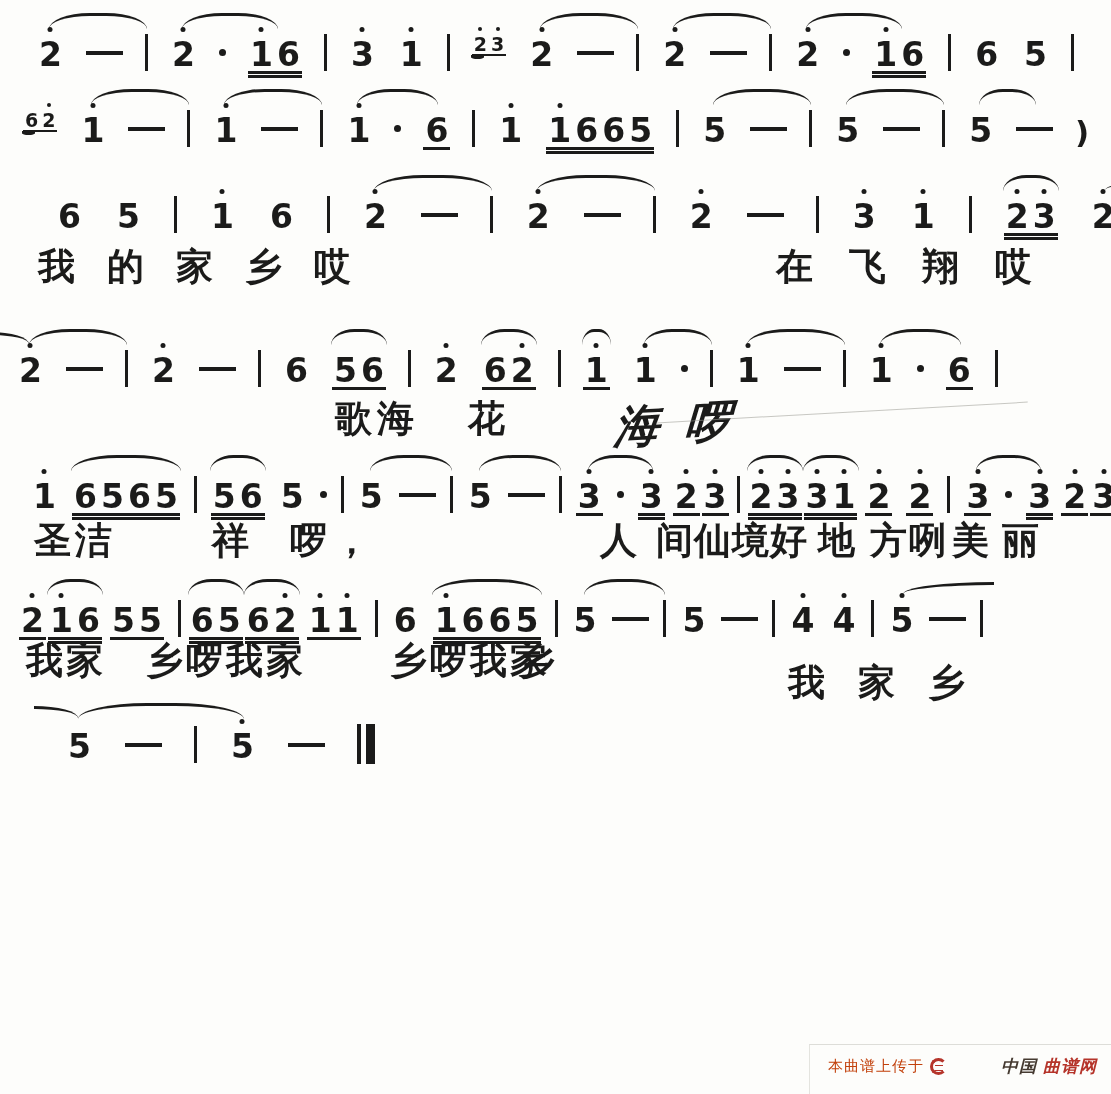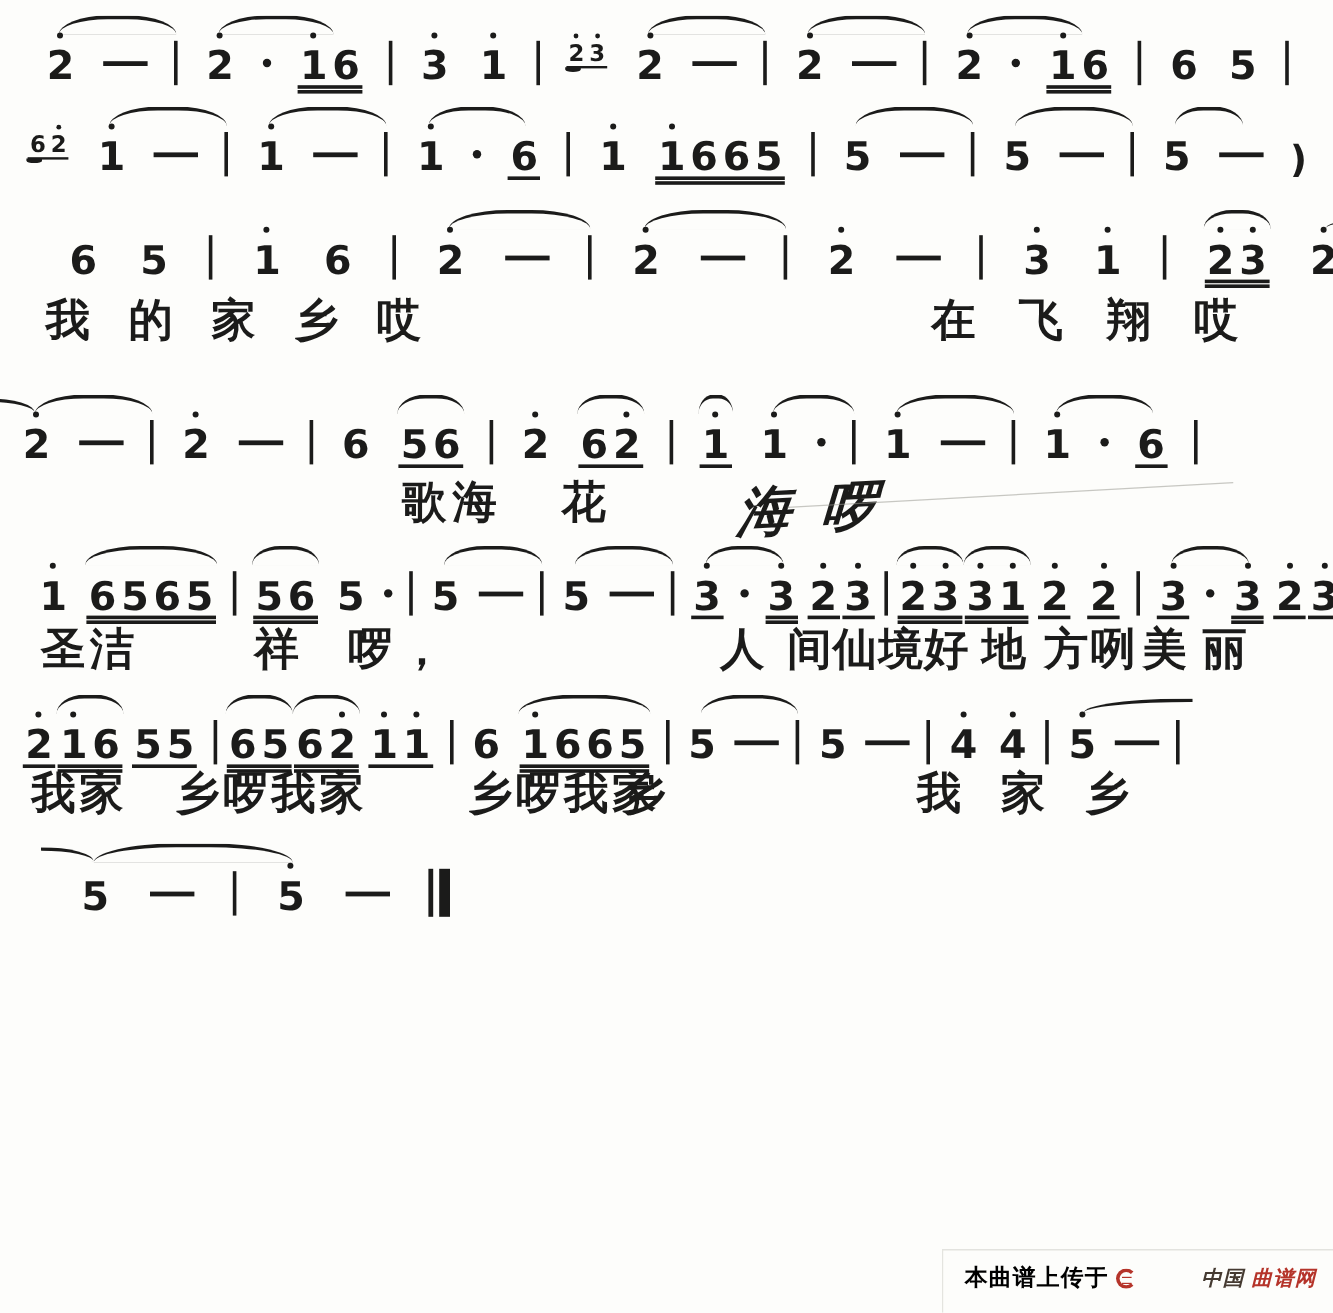--- a/index.html
+++ b/index.html
@@ -57,21 +57,21 @@
   .lyr { position: absolute; top: 0; font-size: 37px; font-weight: bold; line-height: 1.15; }
   .lyr.hand { font-size: 45px; font-weight: 600; font-style: italic;
               transform: rotate(-3deg) skewX(-6deg); }
 
   
   .scratch { position: absolute; width: 372px; height: 1px; background: #9a9a94;
              opacity: .55; transform: rotate(-3.2deg); }
   .footer { position: absolute; right: 0; bottom: 0; padding: 10px 14px 16px 18px;
             border-top: 1px solid #ddddd8; border-left: 1px solid #e4e4df;
             display: flex; align-items: center; gap: 6px; background: #fdfdfb; }
-  .f-pre { font-size: 19px; color: #000000; font-weight: bold; letter-spacing: 1px; }
+  .f-pre { font-size: 15px; color: #c2410c; font-weight: normal; letter-spacing: 1px; }
   .logo { width: 17px; height: 17px; border-radius: 50%;
           border: 3px solid var(--brand-red, #b5342a); border-right-color: transparent;
           position: relative; display: inline-block; }
   .logo::after { content: ""; position: absolute; left: 2px; top: 4px; width: 8px; height: 4px;
                  border-top: 1px solid var(--brand-red, #b5342a);
                  border-bottom: 1px solid var(--brand-red, #b5342a); }
   .f-dark { font-size: 17px; font-weight: bold; font-style: italic; color: var(--brand-dark, #453a31); letter-spacing: 1px; margin-left: 48px; }
   .f-red  { font-size: 17px; font-weight: bold; font-style: italic; color: var(--brand-red, #b5342a); letter-spacing: 1px; }
 </style>
 </head>
@@ -86,37 +86,37 @@
       <span class="lyr" style="left: 776px; letter-spacing: 36px;">在飞翔哎</span>
     </div>
     <div class="mline normal" style="top: 326px; left: 6px;"><span class="tok g"><span class="nc"><span class="da"></span>2</span></span><span class="tok dash"></span><span class="tok bar"></span><span class="tok g"><span class="nc"><span class="da"></span>2</span></span><span class="tok dash"></span><span class="tok bar"></span><span class="tok g"><span class="nc">6</span></span><span class="tok g u1"><span class="nc">5</span><span class="nc">6</span></span><span class="tok bar"></span><span class="tok g"><span class="nc"><span class="da"></span>2</span></span><span class="tok g u1"><span class="nc">6</span><span class="nc"><span class="da"></span>2</span></span><span class="tok bar"></span><span class="tok g u1"><span class="nc"><span class="da"></span>1</span></span><span class="tok g"><span class="nc"><span class="da"></span>1</span></span><span class="tok adot"></span><span class="tok bar"></span><span class="tok g"><span class="nc"><span class="da"></span>1</span></span><span class="tok dash"></span><span class="tok bar"></span><span class="tok g"><span class="nc"><span class="da"></span>1</span></span><span class="tok adot"></span><span class="tok g u1"><span class="nc">6</span></span><span class="tok bar"></span><div class="slur tin" style="left: -16px; width: 39.15px;"></div><div class="slur" style="left: 23.15px; width: 97.5px;"></div><div class="slur" style="left: 325px; width: 56px;"></div><div class="slur" style="left: 475px; width: 56px;"></div><div class="slur" style="left: 576px; width: 29px;"></div><div class="slur" style="left: 638.15px; width: 67.5px;"></div><div class="slur" style="left: 741.15px; width: 97.5px;"></div><div class="slur" style="left: 874.15px; width: 80.7px;"></div></div>
     <div class="lyr-line" style="top: 398px;">
       <span class="lyr" style="left: 335px; letter-spacing: 5px;">歌海</span>
       <span class="lyr" style="left: 468px;">花</span>
       <span class="lyr hand" style="left: 614px; letter-spacing: 26px;">海啰</span>
     </div>
     <div class="mline dense" style="top: 452px; left: 24px;"><span class="tok g"><span class="nc"><span class="da"></span>1</span></span><span class="tok g u2"><span class="nc">6</span><span class="nc">5</span><span class="nc">6</span><span class="nc">5</span></span><span class="tok bar"></span><span class="tok g u2"><span class="nc">5</span><span class="nc">6</span></span><span class="tok g"><span class="nc">5</span></span><span class="tok adot"></span><span class="tok bar"></span><span class="tok g"><span class="nc">5</span></span><span class="tok dash"></span><span class="tok bar"></span><span class="tok g"><span class="nc">5</span></span><span class="tok dash"></span><span class="tok bar"></span><span class="tok g u1"><span class="nc"><span class="da"></span>3</span></span><span class="tok adot"></span><span class="tok g u2"><span class="nc"><span class="da"></span>3</span></span><span class="tok g u1 tight"><span class="nc"><span class="da"></span>2</span></span><span class="tok g u1 tight"><span class="nc"><span class="da"></span>3</span></span><span class="tok bar"></span><span class="tok g u2 tight"><span class="nc"><span class="da"></span>2</span><span class="nc"><span class="da"></span>3</span></span><span class="tok g u2 tight"><span class="nc"><span class="da"></span>3</span><span class="nc"><span class="da"></span>1</span></span><span class="tok g u1"><span class="nc"><span class="da"></span>2</span></span><span class="tok g u1"><span class="nc"><span class="da"></span>2</span></span><span class="tok bar"></span><span class="tok g u1"><span class="nc"><span class="da"></span>3</span></span><span class="tok adot"></span><span class="tok g u2"><span class="nc"><span class="da"></span>3</span></span><span class="tok g u1 tight"><span class="nc"><span class="da"></span>2</span></span><span class="tok g u1 tight"><span class="nc"><span class="da"></span>3</span></span><div class="slur" style="left: 47px; width: 110px;"></div><div class="slur" style="left: 186px; width: 56px;"></div><div class="slur" style="left: 346.15px; width: 81.5px;"></div><div class="slur" style="left: 455.15px; width: 81.5px;"></div><div class="slur" style="left: 564.15px; width: 64.7px;"></div><div class="slur" style="left: 723px; width: 56px;"></div><div class="slur" style="left: 779px; width: 56px;"></div><div class="slur" style="left: 952.15px; width: 64.7px;"></div></div>
     <div class="lyr-line" style="top: 520px;">
-      <span class="lyr" style="left: 34px; letter-spacing: 4px;">圣洁</span>
+      <span class="lyr" style="left: 34px; letter-spacing: 4px; font-family: Liberation Serif, serif;">圣洁</span>
       <span class="lyr" style="left: 212px;">祥</span>
       <span class="lyr" style="left: 290px; letter-spacing: 6px;">啰，</span>
       <span class="lyr" style="left: 600px;">人</span>
       <span class="lyr" style="left: 656px; letter-spacing: 1px;">间仙境好</span>
       <span class="lyr" style="left: 818px;">地</span>
       <span class="lyr" style="left: 870px; letter-spacing: 2px;">方咧</span>
       <span class="lyr" style="left: 952px;">美</span>
       <span class="lyr" style="left: 1002px;">丽</span>
     </div>
     <div class="mline dense" style="top: 576px; left: 18px;"><span class="tok g u1 tight"><span class="nc"><span class="da"></span>2</span></span><span class="tok g u2 tight"><span class="nc"><span class="da"></span>1</span><span class="nc">6</span></span><span class="tok g u1"><span class="nc">5</span><span class="nc">5</span></span><span class="tok bar"></span><span class="tok g u2 tight"><span class="nc">6</span><span class="nc">5</span></span><span class="tok g u2 tight"><span class="nc">6</span><span class="nc"><span class="da"></span>2</span></span><span class="tok g u1"><span class="nc"><span class="da"></span>1</span><span class="nc"><span class="da"></span>1</span></span><span class="tok bar"></span><span class="tok g"><span class="nc">6</span></span><span class="tok g u2"><span class="nc"><span class="da"></span>1</span><span class="nc">6</span><span class="nc">6</span><span class="nc">5</span></span><span class="tok bar"></span><span class="tok g"><span class="nc">5</span></span><span class="tok dash"></span><span class="tok bar"></span><span class="tok g"><span class="nc">5</span></span><span class="tok dash"></span><span class="tok bar"></span><span class="tok g"><span class="nc"><span class="da"></span>4</span></span><span class="tok g"><span class="nc"><span class="da"></span>4</span></span><span class="tok bar"></span><span class="tok g"><span class="nc"><span class="da"></span>5</span></span><span class="tok dash"></span><span class="tok bar"></span><div class="slur" style="left: 29px; width: 56px;"></div><div class="slur" style="left: 170px; width: 56px;"></div><div class="slur" style="left: 226px; width: 56px;"></div><div class="slur" style="left: 414px; width: 110px;"></div><div class="slur" style="left: 566.15px; width: 80.5px;"></div><div class="slur tout" style="left: 884.85px; width: 91.15px;"></div></div>
     <div class="lyr-line" style="top: 640px;">
       <span class="lyr" style="left: 26px; letter-spacing: 3px;">我家</span>
       <span class="lyr" style="left: 146px; letter-spacing: 3px;">乡啰我家</span>
       <span class="lyr" style="left: 390px; letter-spacing: 3px;">乡啰我家</span>
       <span class="lyr" style="left: 518px;">乡</span>
-      <span class="lyr" style="left: 764px; letter-spacing: 33px;">我家乡</span>
+      <span class="lyr" style="left: 788px; letter-spacing: 33px; margin-top: 22px;">我家乡</span>
     </div>
     <div class="mline wide" style="top: 700px; left: 50px;"><span class="tok g"><span class="nc">5</span></span><span class="tok dash"></span><span class="tok bar"></span><span class="tok g"><span class="nc"><span class="da"></span>5</span></span><span class="tok dash"></span><span class="tok endbar"><i class="thin"></i><i class="thick"></i></span><div class="slur tin" style="left: -16px; width: 44.15px;"></div><div class="slur" style="left: 28.15px; width: 165.7px;"></div></div>
   </div>
 
 <div class="scratch" style="left:656px; top:412px;"></div>
 
 <div class="footer">
   <span class="f-pre">本曲谱上传于</span>
   <span class="logo"></span>
   <span class="f-dark">中国</span>

